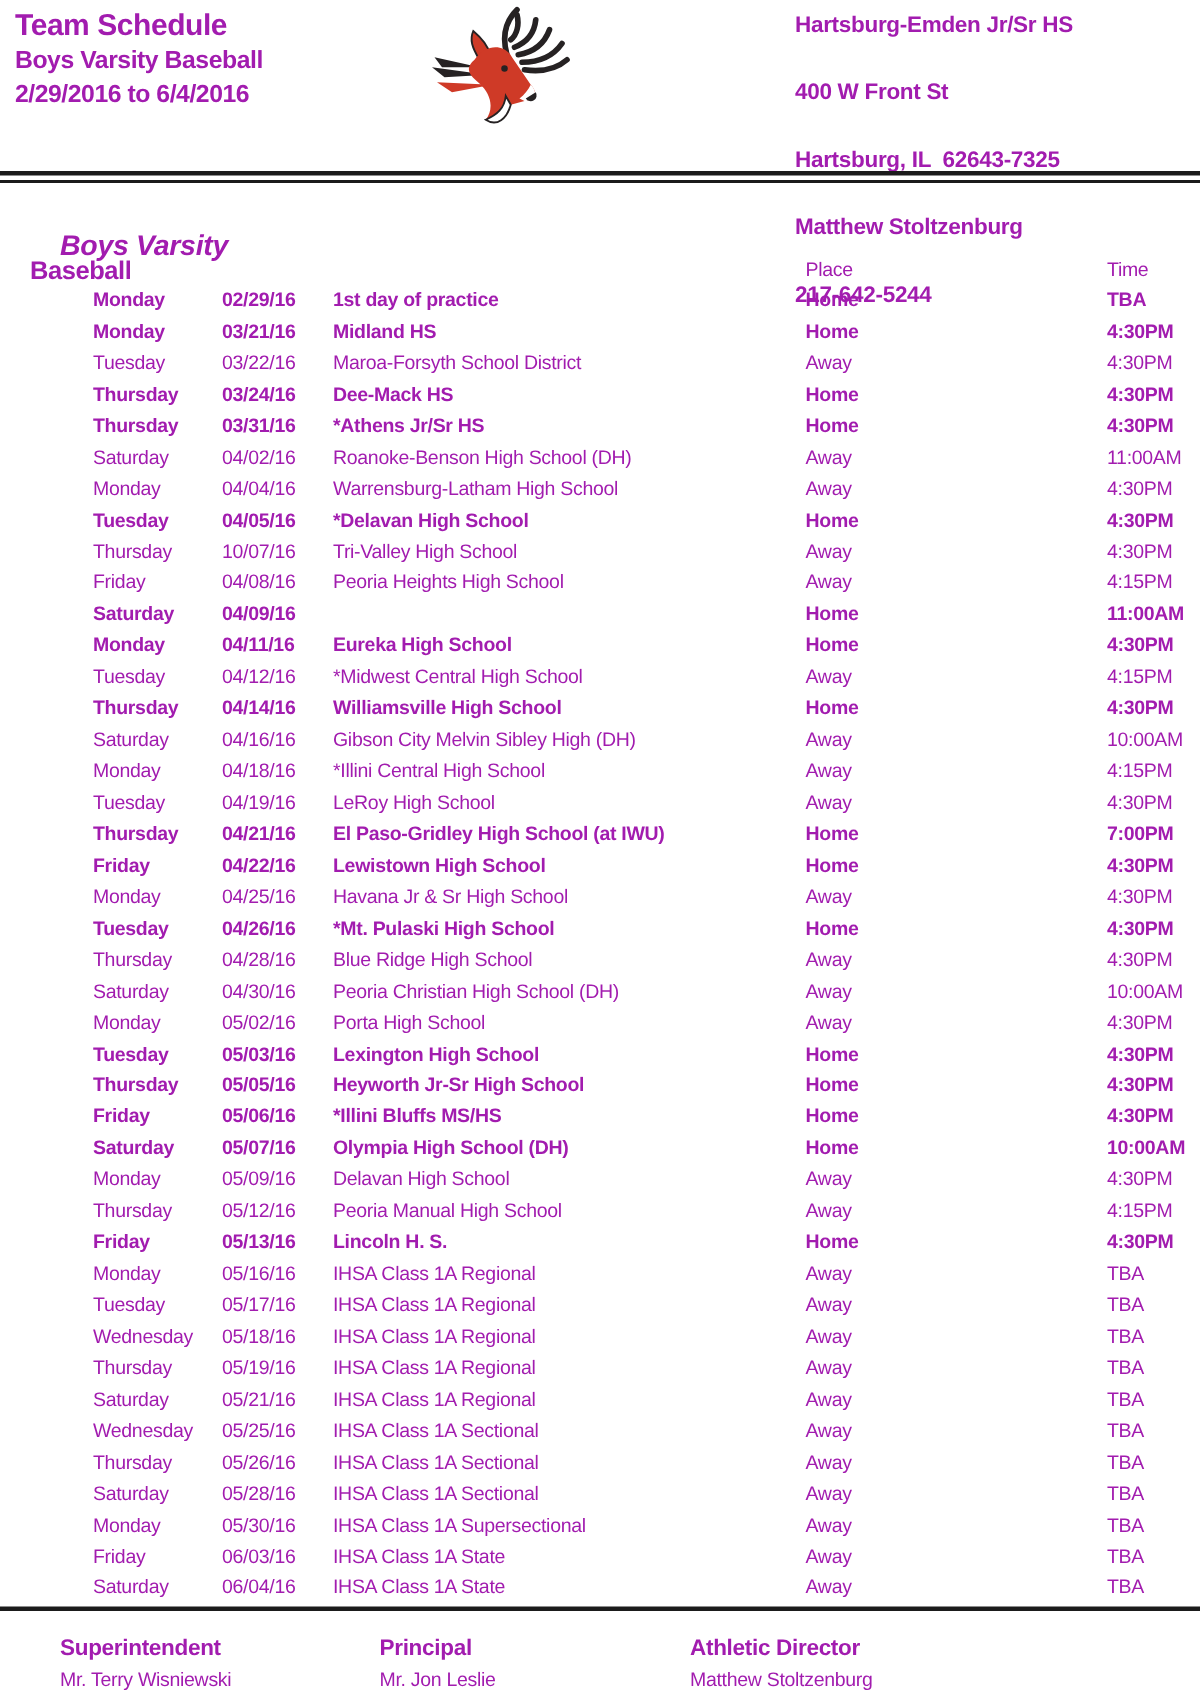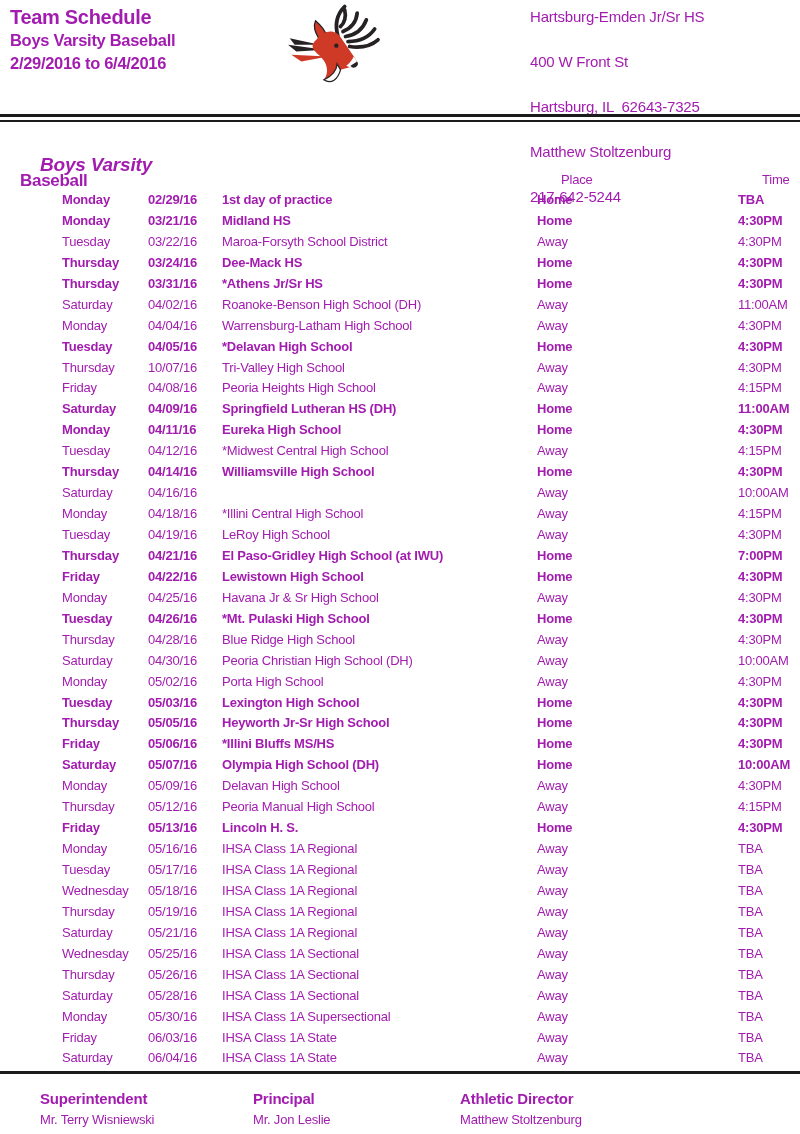--- a/index.html
+++ b/index.html
@@ -6,27 +6,27 @@
   .page{
     position:relative;width:800px;height:1134px;background:#ffffff;
     font-family:"Liberation Sans", sans-serif;color:#a21caf;overflow:hidden;
   }
   .abs{position:absolute;white-space:nowrap;}
   
   .doc-title{left:10px;top:6px;font-size:20px;font-weight:bold;letter-spacing:-0.3px;}
   .doc-subtitle{left:10px;top:31px;font-size:16.5px;font-weight:bold;letter-spacing:-0.3px;}
   .doc-range{left:10px;top:54px;font-size:16.5px;font-weight:bold;letter-spacing:-0.3px;}
   .logo-wrap{left:288px;top:0px;width:100px;height:98px;}
-  .contact{left:530px;top:6px;font-size:15px;font-weight:normal;line-height:22.5px;letter-spacing:-0.2px;white-space:pre;}
+  .contact{left:530px;top:6px;font-size:15px;font-weight:bold;line-height:22.5px;letter-spacing:-0.2px;white-space:pre;}
   .double-rule{left:0;top:114px;width:800px;height:3px;border-top:3px solid #1b1b1b;border-bottom:2px solid #1b1b1b;}
   
   .sport{left:20px;top:130px;font-size:17px;font-weight:bold;letter-spacing:-0.3px;margin-top:41px;}
   .team{left:40px;top:154px;font-size:19px;font-weight:bold;font-style:italic;letter-spacing:-0.2px;}
   
-  .col-head{top:172px;font-size:13px;letter-spacing:-0.2px;margin-left:24px;}
+  .col-head{top:172px;font-size:13px;letter-spacing:-0.2px;}
   .col-head-place{left:537px;}
   .col-head-time{left:738px;}
   .rows{position:absolute;left:0;top:190px;width:800px;}
   .row{position:relative;height:20.95px;}
   .row span{position:absolute;top:0;line-height:20.95px;font-size:13px;letter-spacing:-0.2px;white-space:nowrap;}
   .row.home span{font-weight:bold;}
   .c-day{left:62px;}
   .c-date{left:148px;}
   .c-opp{left:222px;}
   .c-place{left:537px;}
@@ -156,21 +156,20 @@
       <div class="row">
       <span class="c-day">Friday</span>
       <span class="c-date">04/08/16</span>
       <span class="c-opp">Peoria Heights High School</span>
       <span class="c-place">Away</span>
       <span class="c-time">4:15PM</span>
     </div>
       <div class="row home">
       <span class="c-day">Saturday</span>
       <span class="c-date">04/09/16</span>
-      <span class="c-opp">Springfield Lutheran HS (DH)</span>
       <span class="c-place">Home</span>
       <span class="c-time">11:00AM</span>
     </div>
       <div class="row home">
       <span class="c-day">Monday</span>
       <span class="c-date">04/11/16</span>
       <span class="c-opp">Eureka High School</span>
       <span class="c-place">Home</span>
       <span class="c-time">4:30PM</span>
     </div>
@@ -184,20 +183,21 @@
       <div class="row home">
       <span class="c-day">Thursday</span>
       <span class="c-date">04/14/16</span>
       <span class="c-opp">Williamsville High School</span>
       <span class="c-place">Home</span>
       <span class="c-time">4:30PM</span>
     </div>
       <div class="row">
       <span class="c-day">Saturday</span>
       <span class="c-date">04/16/16</span>
+      <span class="c-opp">Gibson City Melvin Sibley High (DH)</span>
       <span class="c-place">Away</span>
       <span class="c-time">10:00AM</span>
     </div>
       <div class="row">
       <span class="c-day">Monday</span>
       <span class="c-date">04/18/16</span>
       <span class="c-opp">*Illini Central High School</span>
       <span class="c-place">Away</span>
       <span class="c-time">4:15PM</span>
     </div>

